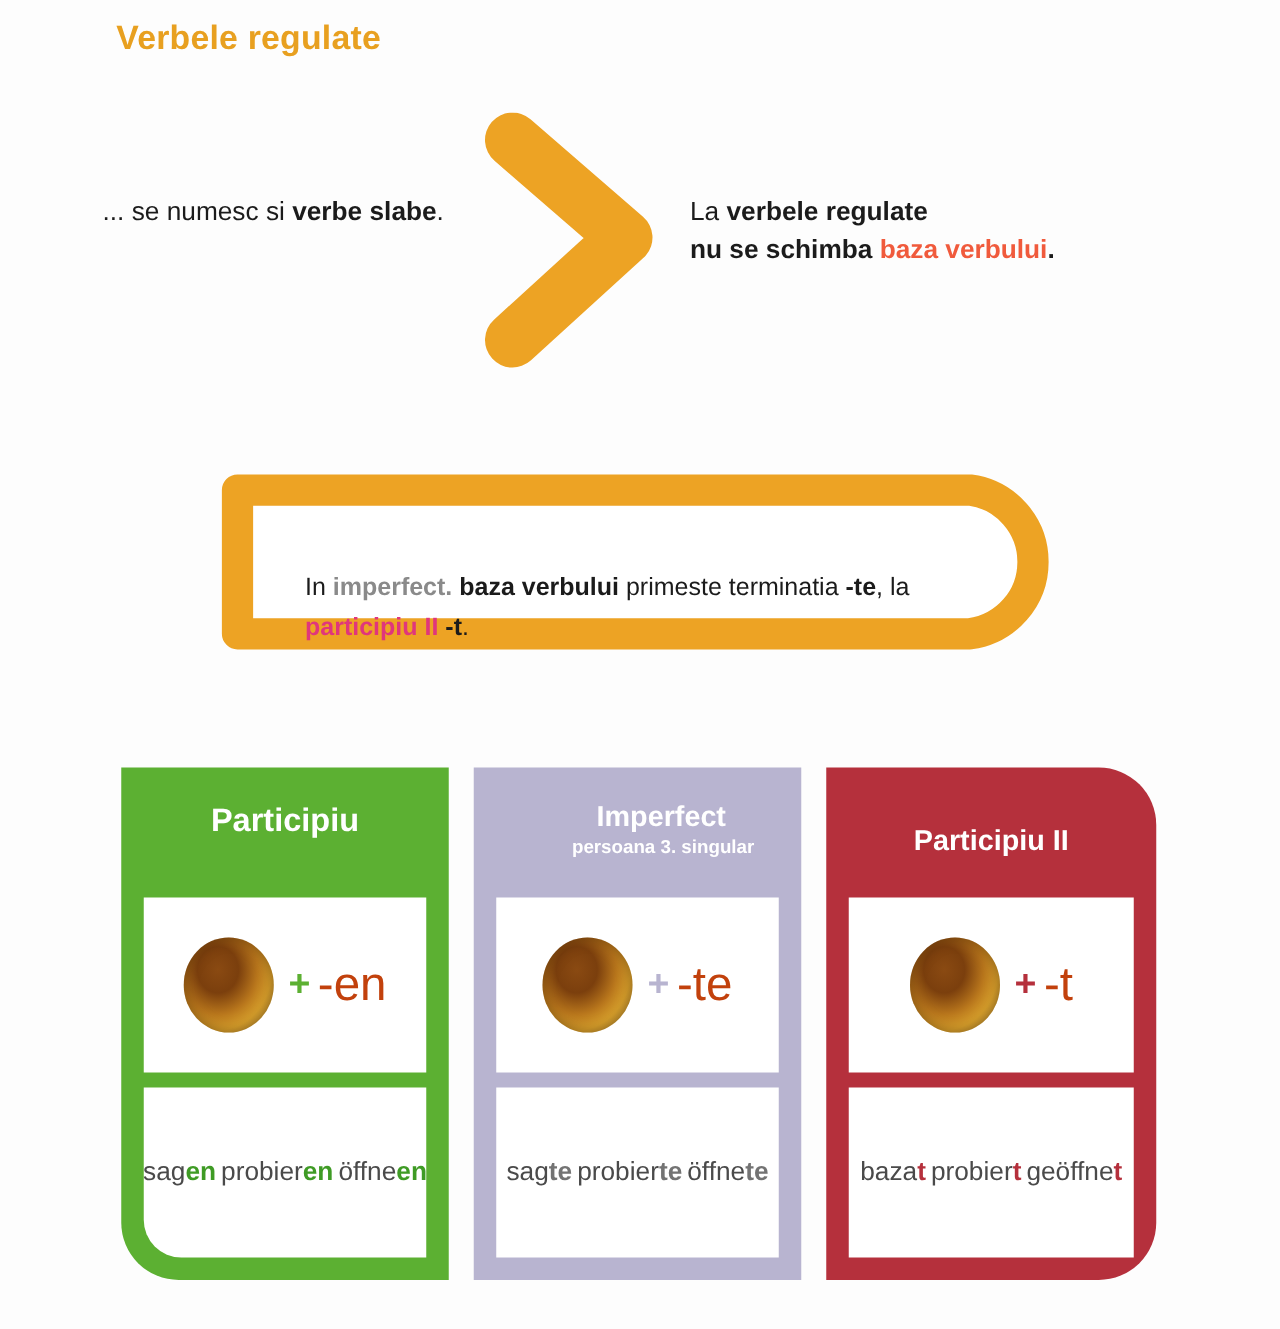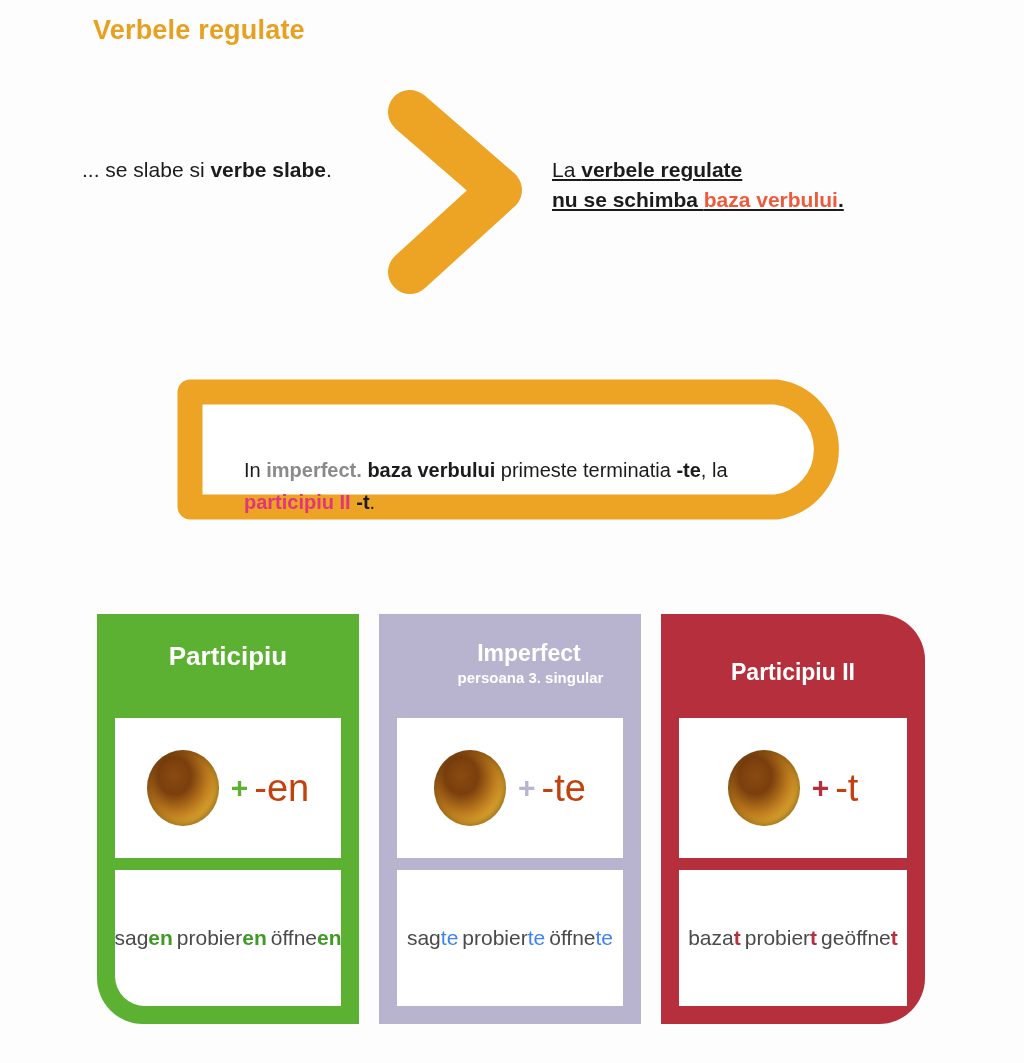--- a/index.html
+++ b/index.html
@@ -46,21 +46,20 @@
     color: #1b1b1b;
   }
   .top-right-text {
     position: absolute;
     left: 552px;
     top: 155px;
     width: 420px;
     font-size: 21px;
     line-height: 30px;
     color: #1b1b1b;
-    text-decoration: underline;
   }
   .b { font-weight: bold; }
   .orange-red { color: #f05a3c; font-weight: bold; }
 
   
   .callout {
     position: absolute;
     left: 176px;
     top: 378px;
     width: 676px;
@@ -179,36 +178,36 @@
     font-size: 38px;
     color: #c2410c;
   }
 
   .word {
     font-size: 21px;
     color: #4a4a4a;
     line-height: 30px;
   }
   .col-1 .word em { color: #3f9b25; font-style: normal; font-weight: bold; }
-  .col-2 .word em { color: #3b82f6; font-style: normal; font-weight: normal; }
+  .col-2 .word em { color: #737373; font-style: normal; font-weight: bold; }
   .col-3 .word em { color: #b5303c; font-style: normal; font-weight: bold; }
 </style>
 </head>
 <body>
 
 <div class="title">Verbele regulate</div>
 
 <div class="chevron">
   <svg width="150" height="205" viewBox="0 0 150 205" xmlns="http://www.w3.org/2000/svg">
     <path d="M 30 22 L 120 100 L 30 182" fill="none" stroke="#eda324" stroke-width="44" stroke-linecap="round" stroke-linejoin="round"></path>
   </svg>
 </div>
 
 <div class="top-left-text">
-  <span>... se slabe si </span><span class="b">verbe slabe</span><span>.</span>
+  <span>... se numesc si </span><span class="b">verbe slabe</span><span>.</span>
 </div>
 
 <div class="top-right-text">
   <span>La </span><span class="b">verbele regulate</span><br>
   <span class="b">nu se schimba </span><span class="orange-red">baza verbului</span><span class="b">.</span>
 </div>
 
 <div class="callout">
   <svg class="callout-inner" viewBox="0 0 676 143" xmlns="http://www.w3.org/2000/svg">
     <path d="M 14 14 H 600 a 58 58 0 0 1 0 115 H 14 Z" fill="#ffffff" stroke="#eda324" stroke-width="25" stroke-linejoin="round"></path>

